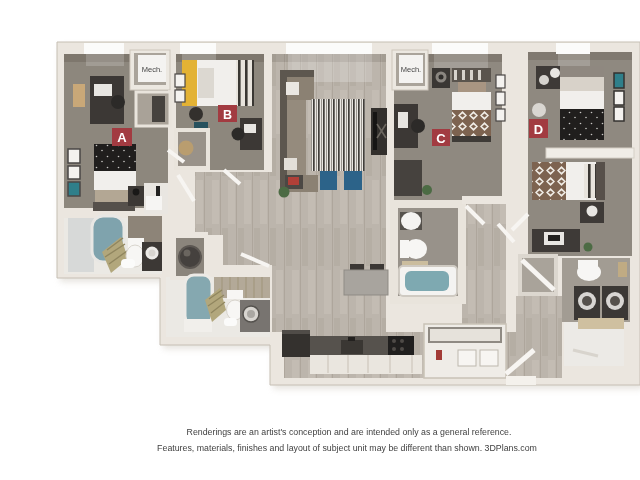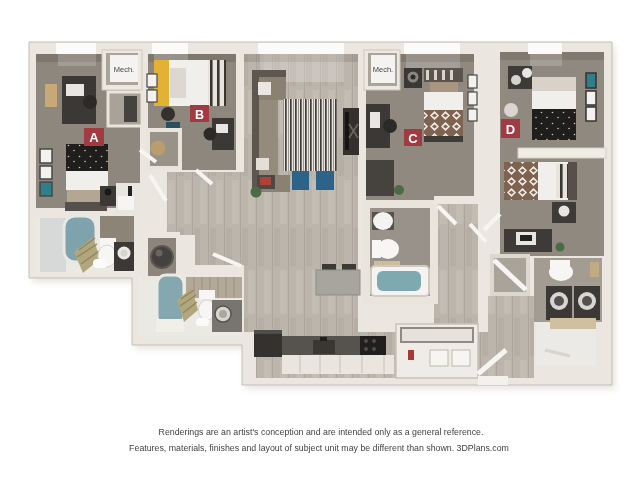--- a/index.html
+++ b/index.html
@@ -1,16 +1,16 @@
 <!DOCTYPE html>
 <html><head>
 <meta charset="utf-8">
 <style>
   html,body{margin:0;padding:0;background:#ffffff;}
-  .page{width:536px;height:480px;position:relative;font-family:"Liberation Sans", sans-serif;}
+  .page{width:536px;height:480px;position:relative;font-family:"Liberation Sans", sans-serif;padding-left:28px;}
   svg{display:block;}
 </style>
 </head>
 <body>
 <div class="page">
 <svg width="640" height="480" viewBox="0 0 640 480">
 <defs>
   <pattern id="plank" width="16" height="90" patternUnits="userSpaceOnUse">
     <rect width="16" height="90" fill="#bcb5ac"></rect>
     <rect x="0" width="1" height="90" fill="#aea69c"></rect>

